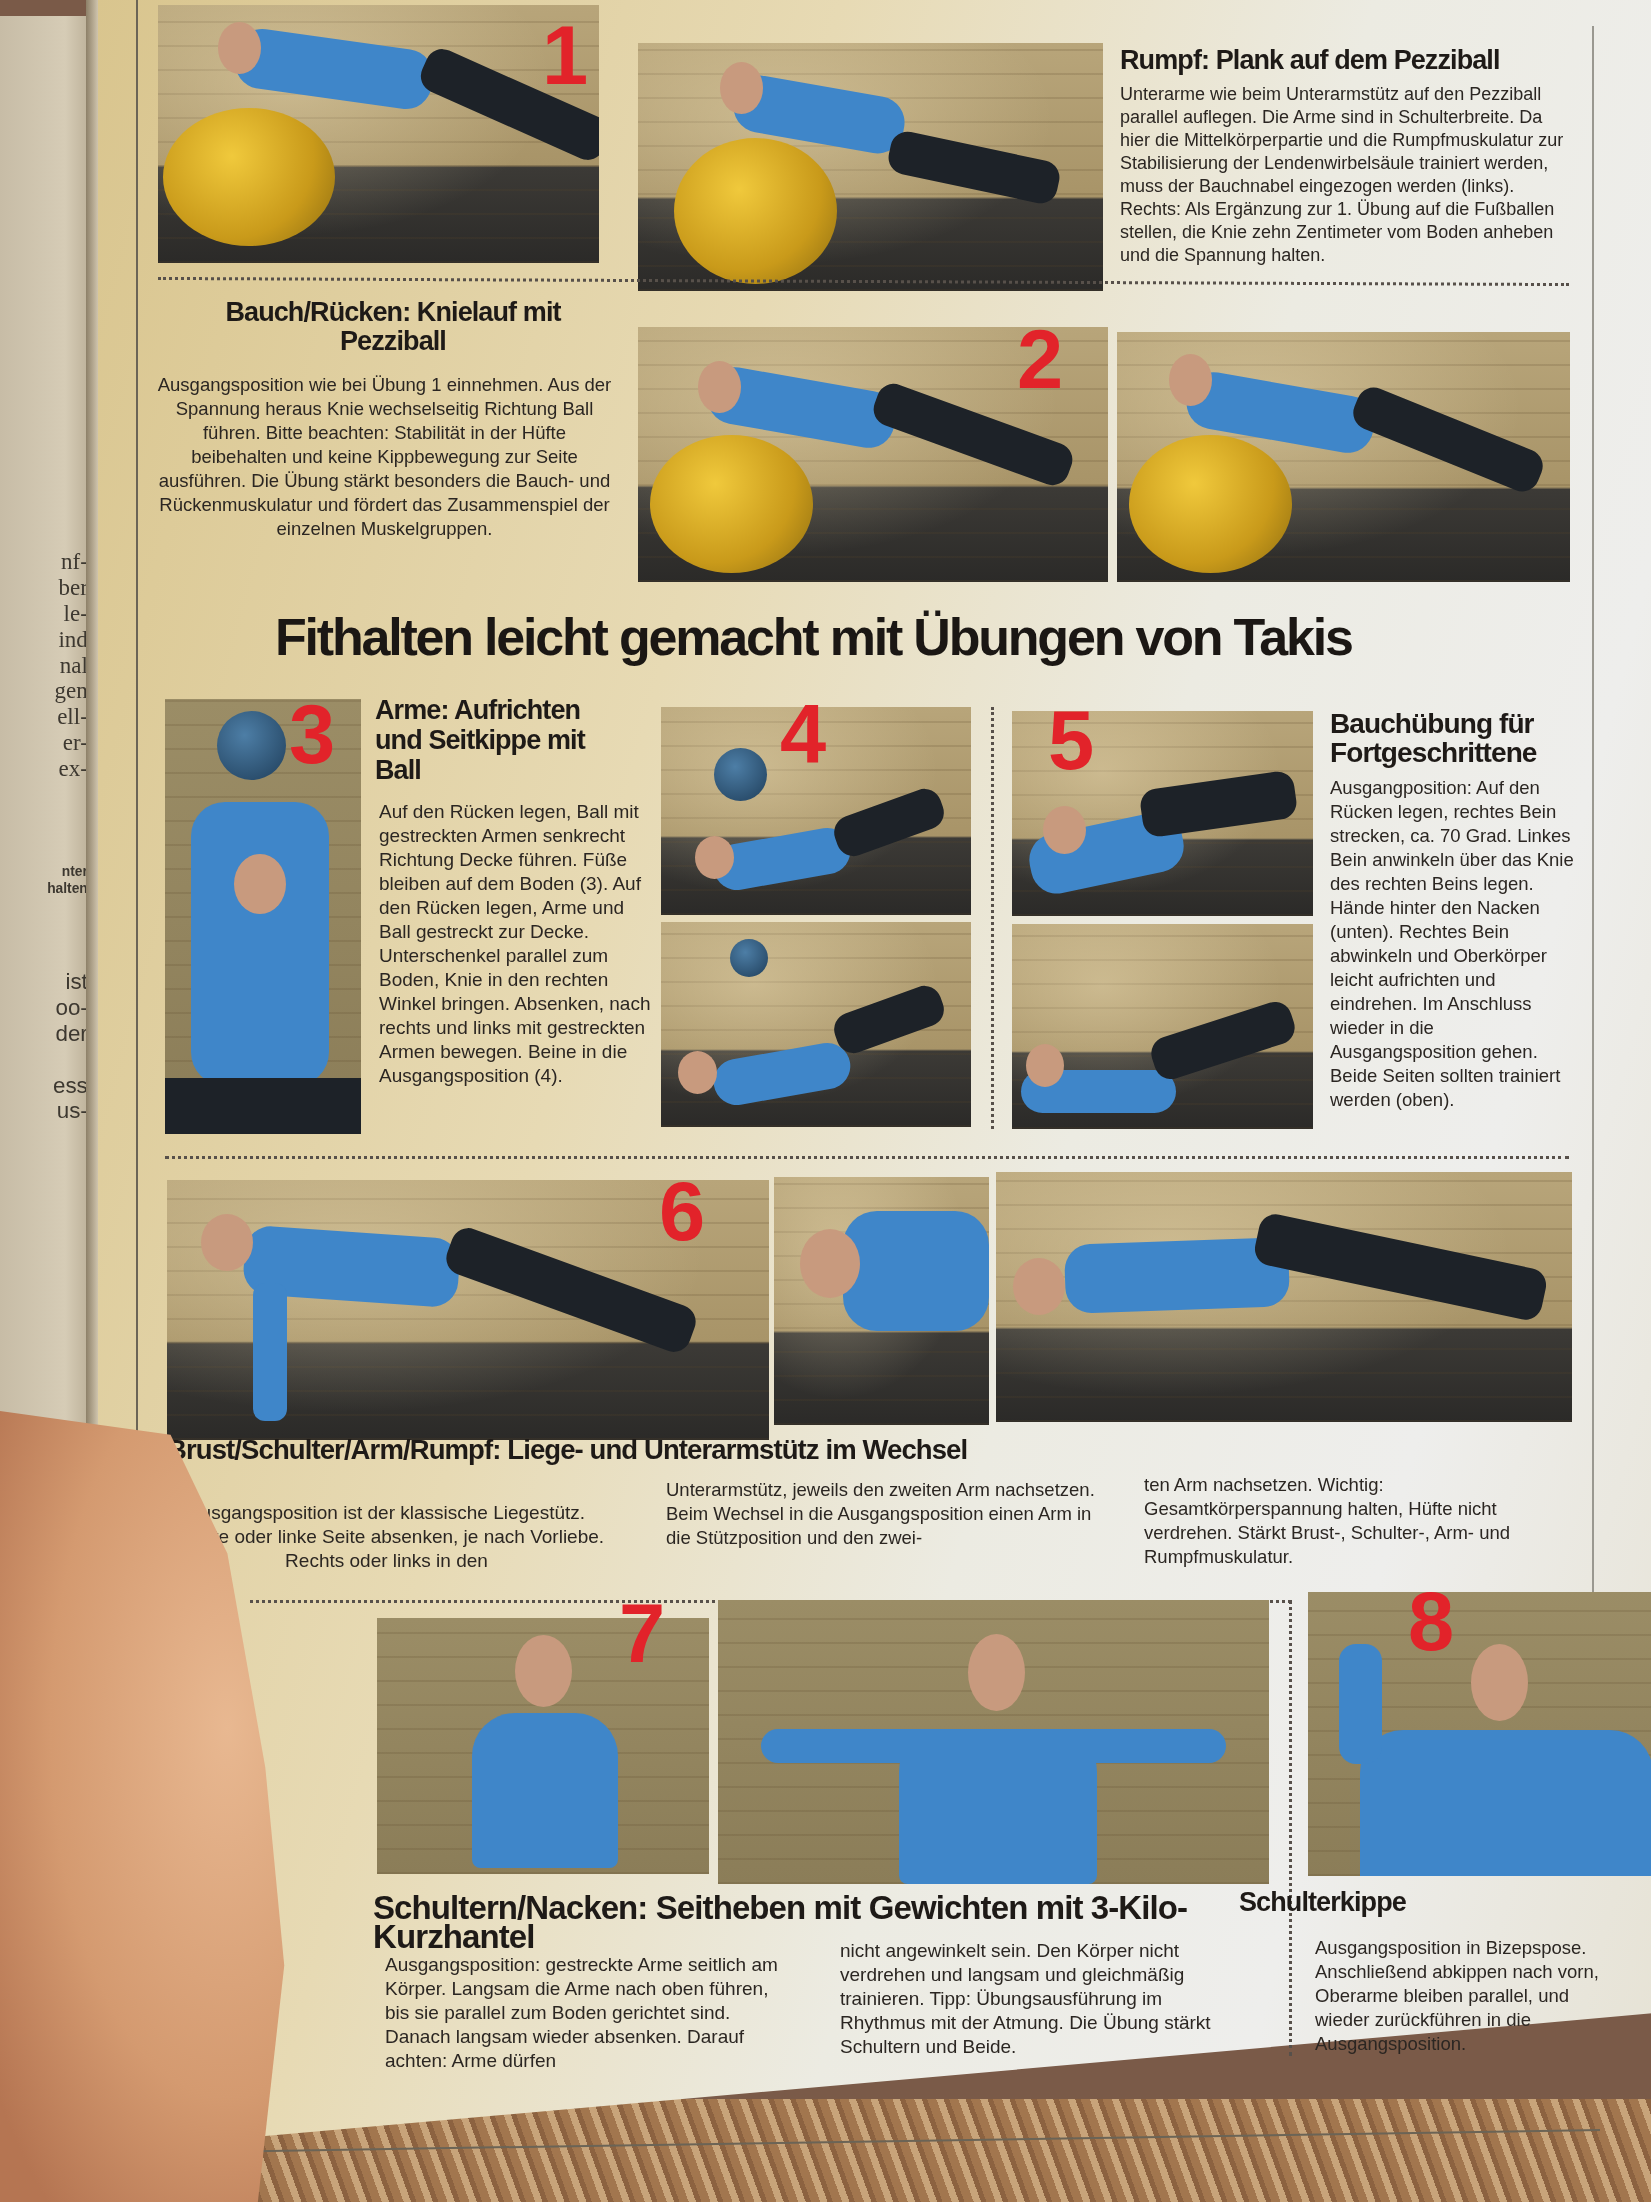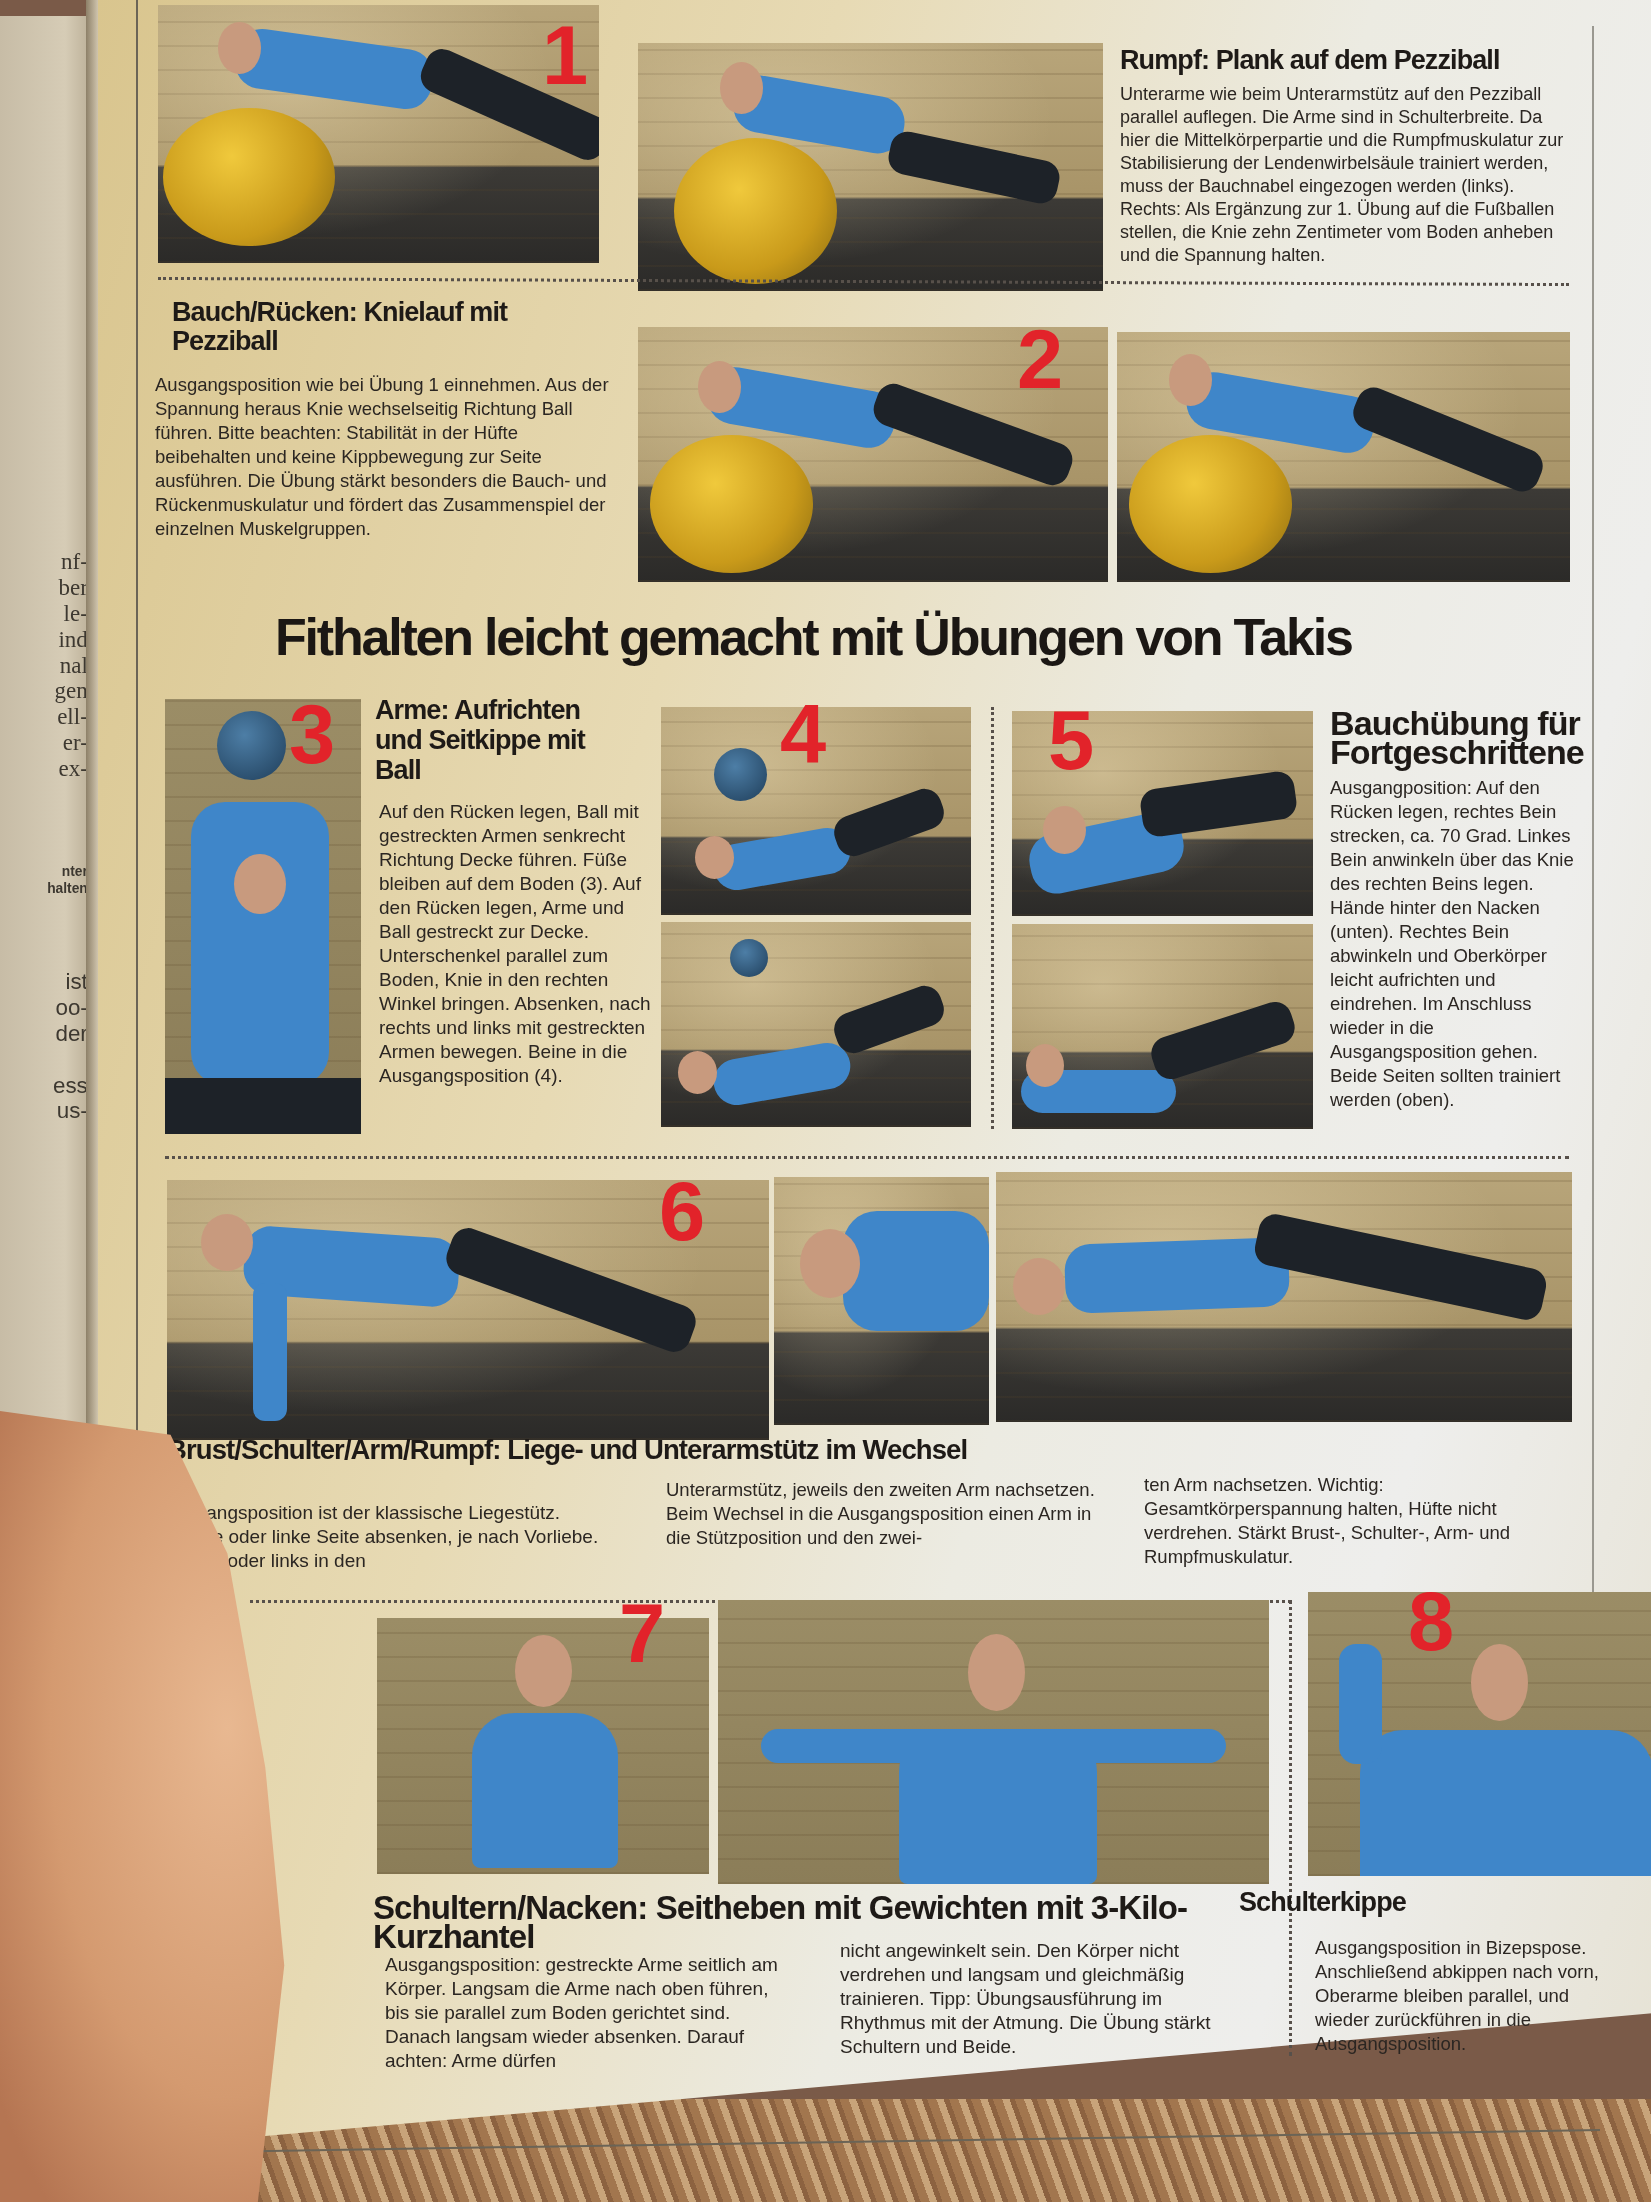--- a/index.html
+++ b/index.html
@@ -36,21 +36,21 @@
   .photo .ball{position:absolute;border-radius:50%;
     background:radial-gradient(circle at 40% 35%,#f0c93c,#c99a1a 60%,#8a6a10)}
   .photo .body{position:absolute;background:#3f86c9;border-radius:26px}
   .photo .legs{position:absolute;background:#1d2228;border-radius:17px}
   .photo .head{position:absolute;border-radius:50%;background:#c89a7e}
   .num{position:absolute;font-family:"Liberation Sans",sans-serif;font-weight:bold;
     color:#e2232a;font-size:83px;line-height:83px;letter-spacing:-1.7px}
   
   .h{position:absolute;font-weight:bold;font-size:27px;line-height:29px;letter-spacing:-0.9px;color:#1e1a17}
   .p{position:absolute;font-size:18.5px;line-height:24px;color:#2b2622}
-  .right{text-align:left}
+  .right{text-align:center}
   .title{position:absolute;left:275px;top:607px;font-weight:bold;font-size:52px;
     letter-spacing:-2.2px;color:#1b1714}
   .hand{position:absolute;left:0;top:1411px;width:379px;height:792px;
     background:radial-gradient(ellipse at 60% 40%,#e8b891,#d49a70 55%,#b57552 90%);
     clip-path:polygon(0 0,45% 3%,60% 18%,70% 45%,75% 70%,68% 100%,0 100%)}
   .hand2{position:absolute;left:0;top:1463px;width:95px;height:740px;background:#a8684c}
 </style>
 </head>
 <body>
 
@@ -144,21 +144,21 @@
   <div class="body" style="left:17px;top:112px;width:155px;height:60px;transform:rotate(-12deg)"></div>
   <div class="legs" style="left:129px;top:69px;width:155px;height:48px;transform:rotate(-8deg)"></div>
   <div class="head" style="left:31px;top:95px;width:43px;height:48px"></div>
 </div>
 <div class="num" style="left:1048px;top:699px">5</div>
 <div class="photo" style="left:1012px;top:924px;width:301px;height:205px">
   <div class="body" style="left:8.6px;top:146px;width:155px;height:43px"></div>
   <div class="legs" style="left:138px;top:95px;width:146px;height:43px;transform:rotate(-18deg)"></div>
   <div class="head" style="left:13.8px;top:120px;width:38px;height:43px"></div>
 </div>
-<div class="h" style="left:1330px;top:709px;width:258px;font-size:34px">Bauchübung für Fortgeschrittene</div>
+<div class="h" style="left:1330px;top:709px;width:258px;font-size:28px">Bauchübung für Fortgeschrittene</div>
 <div class="p" style="left:1330px;top:776px;width:250px;font-size:18.5px;line-height:24px">Ausgangposition: Auf den Rücken legen, rechtes Bein strecken, ca. 70 Grad. Linkes Bein anwinkeln über das Knie des rechten Beins legen. Hände hinter den Nacken (unten). Rechtes Bein abwinkeln und Oberkörper leicht aufrichten und eindrehen. Im Anschluss wieder in die Ausgangsposition gehen. Beide Seiten sollten trainiert werden (oben).</div>
 <div class="dots-h" style="left:165px;top:1156px;width:1404px"></div>
 
 <div class="photo" style="left:167px;top:1180px;width:602px;height:260px">
   <div class="body" style="left:77px;top:52px;width:215px;height:69px;transform:rotate(4deg)"></div>
   <div class="legs" style="left:275px;top:86px;width:258px;height:48px;transform:rotate(20deg)"></div>
   <div class="head" style="left:34px;top:34px;width:52px;height:57px"></div>
   <div class="body" style="left:86px;top:103px;width:34px;height:138px;border-radius:12px"></div>
 </div>
 <div class="num" style="left:659px;top:1170px">6</div>

